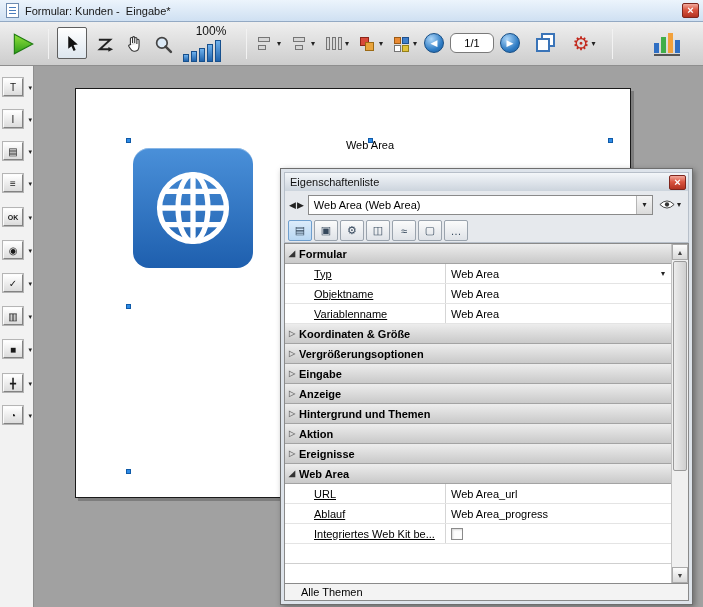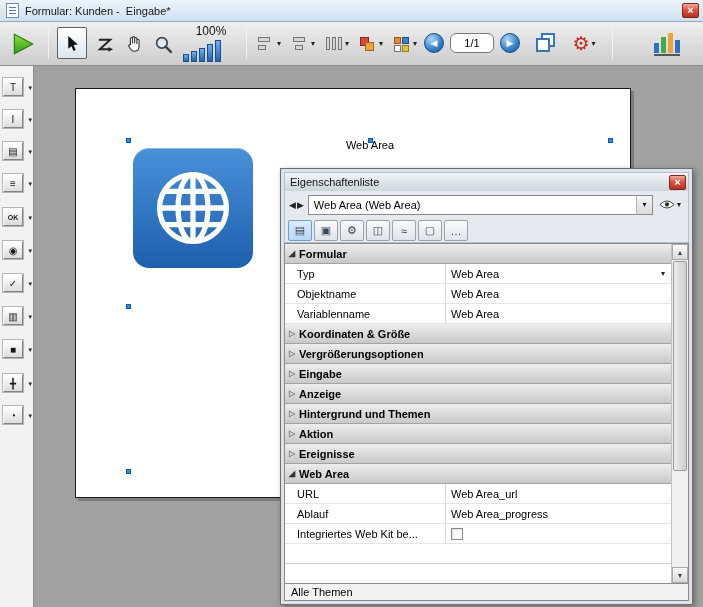--- a/index.html
+++ b/index.html
@@ -62,29 +62,29 @@
   .pal-tabs{height:25px;flex:none;background:#e6e9ed;border:1px solid #b7bfc9;border-top:none;display:flex;align-items:flex-end;gap:2px;padding:0 2px 1px 3px;}
   .ptab{width:24px;height:21px;border:1px solid #9aa3ad;background:linear-gradient(#fbfbfb,#dfe3e8);display:flex;align-items:center;justify-content:center;font-size:11px;color:#35485c;border-radius:2px;}
   .ptab.selected{background:linear-gradient(#dcecfb,#b9d7f3);border-color:#6f9fce;}
   .pal-grid{flex:1;background:#fff;border:1px solid #8a8a8a;position:relative;overflow:hidden;}
   .rows{position:absolute;left:0;top:0;right:17px;bottom:0;}
   .prow{height:20px;display:flex;align-items:center;position:relative;}
   .prow.section{background:linear-gradient(#ededed,#c9c9c9);border-bottom:1px solid #a3a3a3;font-weight:bold;}
   .prow.section .tri{width:14px;text-align:center;font-size:8px;color:#333;flex:none;}
   .prow.section .tri.col{color:#777;}
   .prow.prop{border-bottom:1px solid #e4e4e4;}
-  .plabel{width:160px;flex:none;padding-left:12px;overflow:hidden;white-space:nowrap;}
+  .plabel{width:160px;flex:none;padding-left:29px;overflow:hidden;white-space:nowrap;text-decoration:underline;}
   .pvalue{flex:1;height:100%;border-left:1px solid #d5d5d5;display:flex;align-items:center;padding-left:5px;position:relative;overflow:hidden;white-space:nowrap;}
   .pvalue .caret{position:absolute;right:6px;top:6px;}
   .checkbox{width:12px;height:12px;background:#fdfdfd;border:1px solid #8a8a8a;box-shadow:inset 1px 1px 2px rgba(0,0,0,.15);}
   .row-empty{height:20px;border-bottom:1px solid #cfcfcf;}
   .scrollbar{position:absolute;right:0;top:0;bottom:0;width:17px;background:#f0f0f0;border-left:1px solid #c2c2c2;}
   .sb-btn{position:absolute;left:0;width:16px;height:16px;background:linear-gradient(#fdfdfd,#d8d8d8);border:1px solid #aaa;font-size:7px;color:#444;display:flex;align-items:center;justify-content:center;}
   .sb-thumb{position:absolute;left:1px;top:17px;width:14px;height:210px;background:linear-gradient(90deg,#ececec,#cfcfcf);border:1px solid #9a9a9a;border-radius:2px;}
-  .pal-footer{height:17px;flex:none;background:#f3f3f3;border:1px solid #8a8a8a;border-top:none;display:flex;align-items:center;padding-left:6px;}
+  .pal-footer{height:17px;flex:none;background:#f3f3f3;border:1px solid #8a8a8a;border-top:none;display:flex;align-items:center;padding-left:16px;}
 </style>
 </head>
 <body>
 
 <div id="app">
 
   <div class="titlebar">
     <span class="doc-icon"></span>
     <span class="title-text">Formular: Kunden -  Eingabe*</span>
     <span class="close-btn">×</span>

